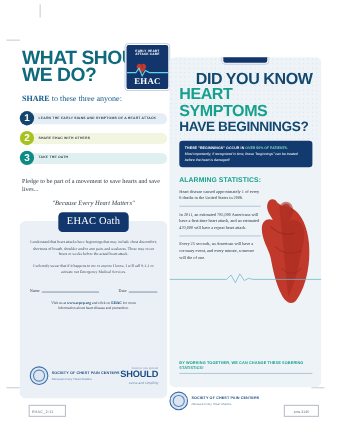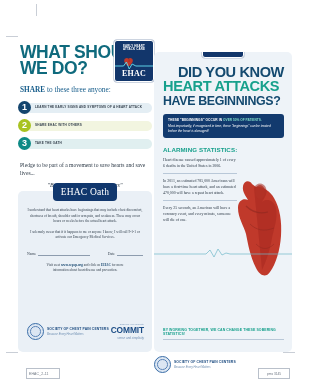--- a/index.html
+++ b/index.html
@@ -180,21 +180,21 @@
     text-align: center;
     font-style: italic;
     font-size: 5.9px;
     color: #2d3a47;
     margin-top: 5px;
     font-family: "Liberation Serif", serif;
   }
 
   .oath-card {
     position: absolute;
-    left: 0; top: 155px;
+    left: 0; top: 165px;
     width: 134px;
     height: 161px;
     background: #eaf0f6;
     border-radius: 5px;
   }
   .oath-plate {
     position: absolute;
     left: 50%;
     transform: translateX(-50%);
     top: -8px;
@@ -542,38 +542,38 @@
       <div class="logo-row">
         <div class="scpc">
           <div class="scpc-seal"></div>
           <div class="scpc-txt">
             <div class="scpc-t1">SOCIETY OF CHEST PAIN CENTERS</div>
             <div class="scpc-t2">Because Every Heart Matters</div>
           </div>
         </div>
         <div class="philips">
           <div class="ph-top">however you operate</div>
-          <div class="ph-mid">COMMIT</div>
+          <div class="ph-mid">SHOULD</div>
           <div class="ph-bot">sense and simplicity</div>
         </div>
       </div>
     </div>
   </div>
 
   <div class="right-panel">
     <div class="dots-bg"></div>
 
     <div class="right-badge">
 
       <div class="bl">EHAC</div>
     </div>
 
     <div class="dyk">
       <div class="dyk-l1">DID YOU KNOW</div>
-      <div class="dyk-l2">HEART ATTACKS</div>
+      <div class="dyk-l2">HEART SYMPTOMS</div>
       <div class="dyk-l3">HAVE BEGINNINGS?</div>
     </div>
 
     <div class="navy-box">
       <span class="lead">THESE "BEGINNINGS" OCCUR IN </span><span class="hl">OVER 50% OF PATIENTS.</span>
       <div class="rest">Most importantly, if recognized in time, these "beginnings" can be treated before the heart is damaged!</div>
     </div>
 
     <div class="alarming">ALARMING STATISTICS:</div>
 

